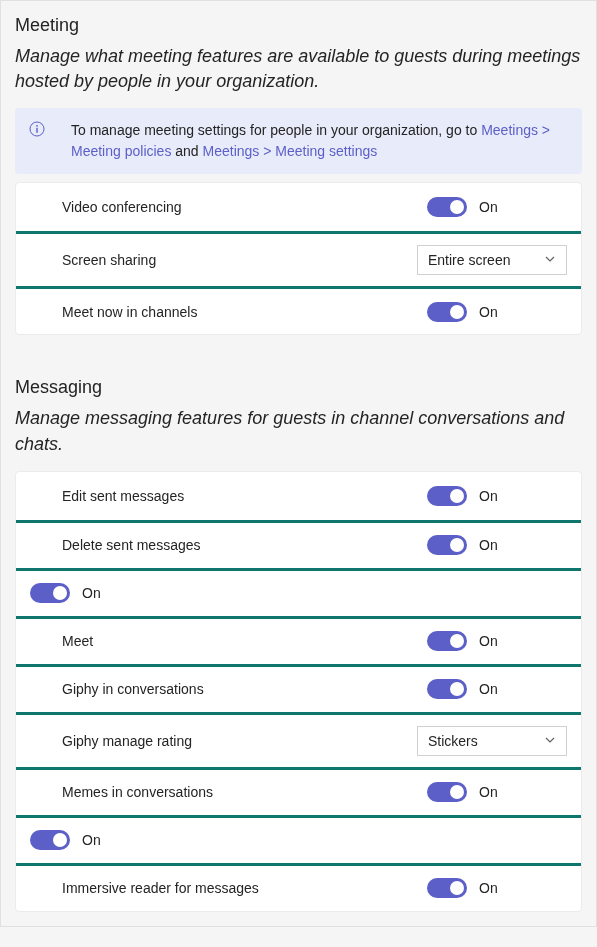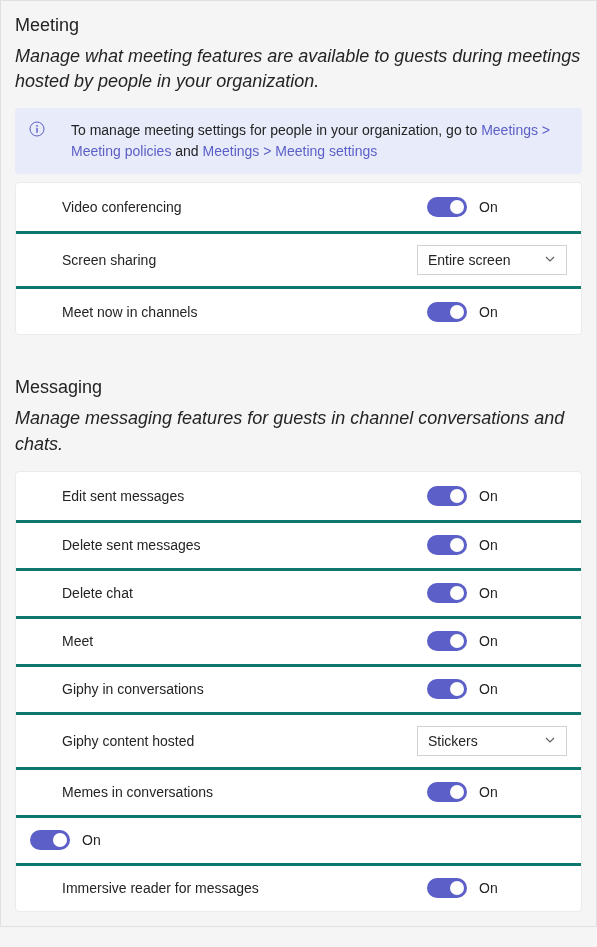--- a/index.html
+++ b/index.html
@@ -180,42 +180,41 @@
       </div>
     </div>
     <div class="row">
       <div class="row-label">Delete sent messages</div>
       <div class="control-col">
         <div class="toggle"></div>
         <span class="toggle-label">On</span>
       </div>
     </div>
     <div class="row">
-      <div class="row-label">Delete chat</div>
       <div class="control-col">
         <div class="toggle"></div>
         <span class="toggle-label">On</span>
       </div>
     </div>
     <div class="row">
       <div class="row-label">Meet</div>
       <div class="control-col">
         <div class="toggle"></div>
         <span class="toggle-label">On</span>
       </div>
     </div>
     <div class="row">
       <div class="row-label">Giphy in conversations</div>
       <div class="control-col">
         <div class="toggle"></div>
         <span class="toggle-label">On</span>
       </div>
     </div>
     <div class="row">
-      <div class="row-label">Giphy content hosted</div>
+      <div class="row-label">Giphy manage rating</div>
       <div class="control-col">
         <div class="select">
           <span>Stickers</span>
           <span class="chevron">
             <svg width="12" height="12" viewBox="0 0 12 12">
                 <path d="M2 4 L6 8 L10 4" fill="none" stroke="#616161" stroke-width="1.2"></path>
               </svg>
           </span>
         </div>
       </div>

